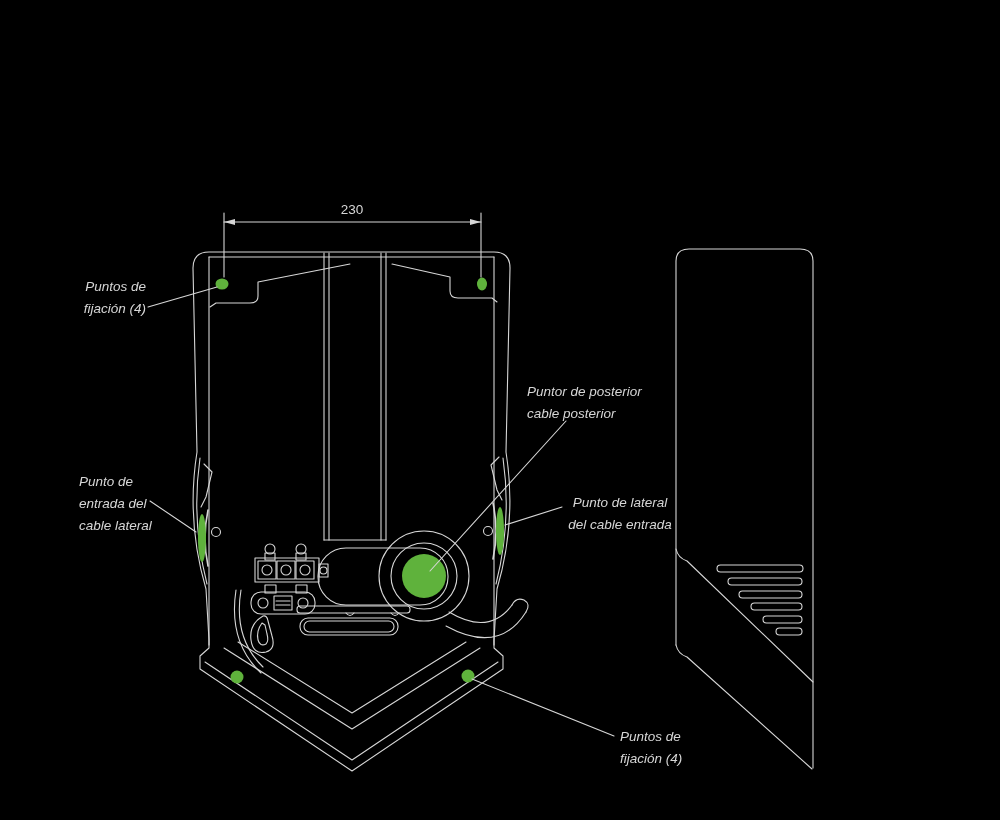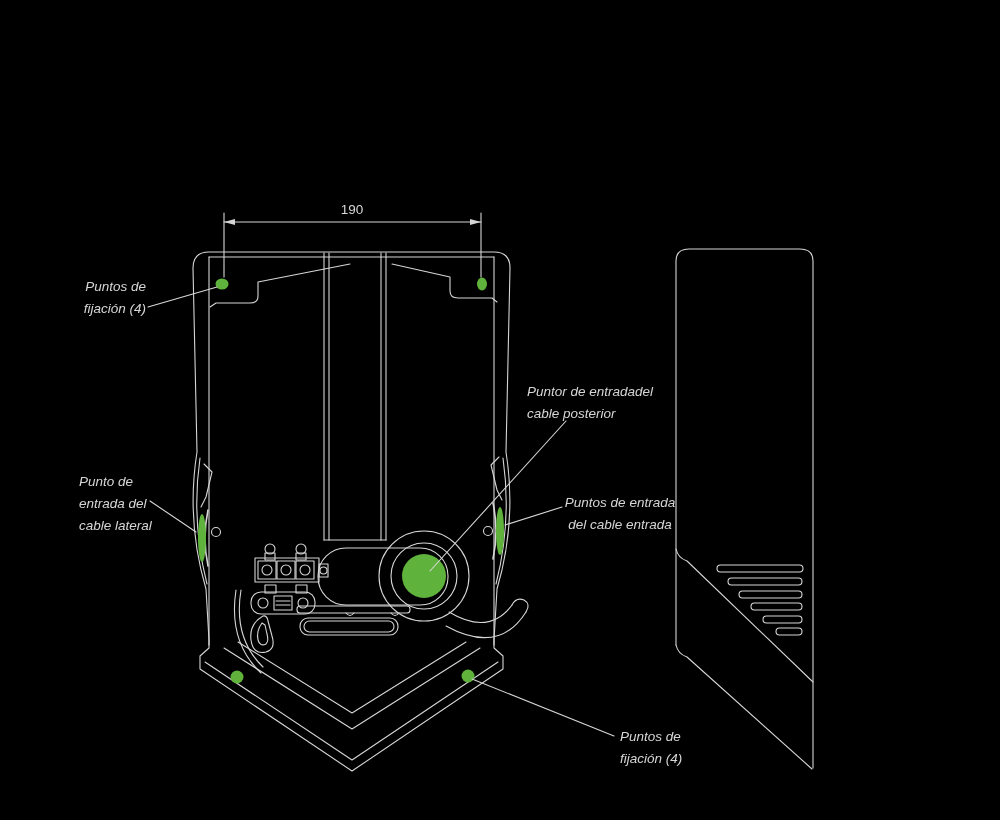--- a/index.html
+++ b/index.html
@@ -161,41 +161,41 @@
         <rect x="728" y="578" width="74" height="7" rx="3.5"></rect>
         <rect x="739" y="591" width="63" height="7" rx="3.5"></rect>
         <rect x="751" y="603" width="51" height="7" rx="3.5"></rect>
         <rect x="763" y="616" width="39" height="7" rx="3.5"></rect>
         <rect x="776" y="628" width="26" height="7" rx="3.5"></rect>
       </g>
     </g>
   </svg>
 
   <div class="lbl" style="top:199px;left:322px;width:60px;text-align:center;">
-    <span>190</span>
+    <span>230</span>
   </div>
 
   <div class="lbl" style="top:276px;right:854px;text-align:right;">
     <span class="ln">Puntos de</span>
     <span class="ln">fijación (4)</span>
   </div>
 
   <div class="lbl" style="top:471px;left:79px;">
     <span class="ln">Punto de</span>
     <span class="ln">entrada del</span>
     <span class="ln">cable lateral</span>
   </div>
 
   <div class="lbl" style="top:381px;left:527px;">
-    <span class="ln">Puntor de entradadel</span>
+    <span class="ln">Puntor de posterior</span>
     <span class="ln">cable posterior</span>
   </div>
 
   <div class="lbl" style="top:492px;left:560px;width:120px;text-align:center;">
-    <span class="ln">Puntos de entrada</span>
+    <span class="ln">Punto de lateral</span>
     <span class="ln">del cable entrada</span>
   </div>
 
   <div class="lbl" style="top:726px;left:620px;">
     <span class="ln">Puntos de</span>
     <span class="ln">fijación (4)</span>
   </div>
 
 </div>
 

